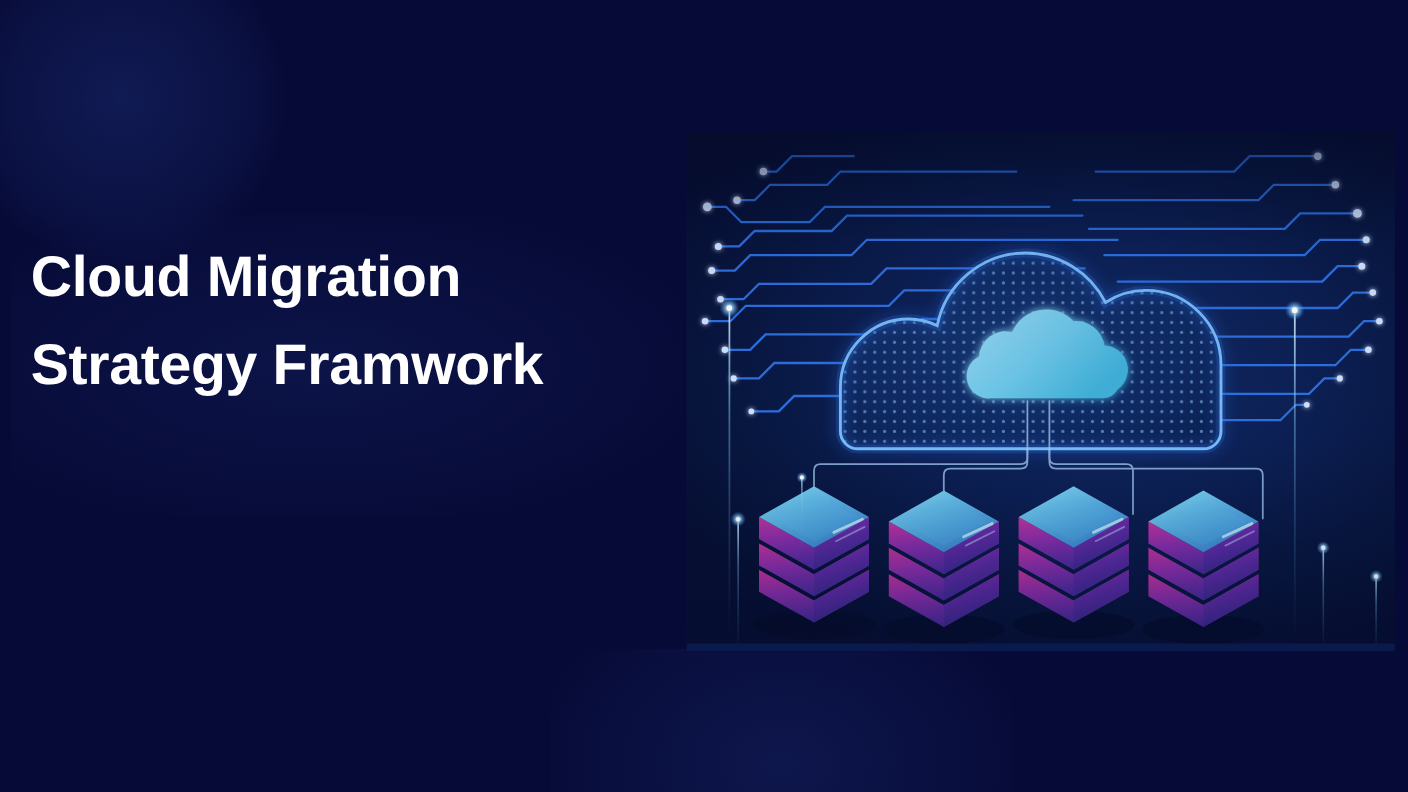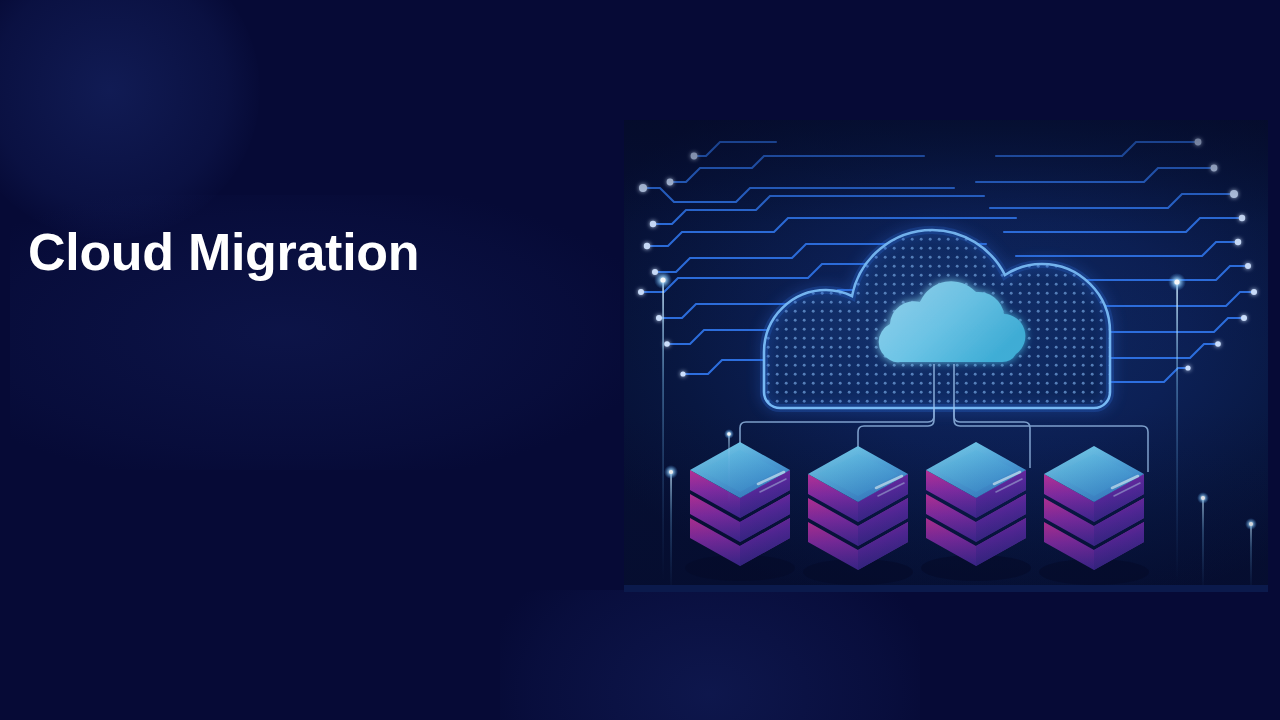--- a/index.html
+++ b/index.html
@@ -98,20 +98,21 @@
 
 <div id="slide">
 
   <div class="bg-base"></div>
   <div class="blob blob-tl"></div>
   <div class="blob blob-bc"></div>
   <div class="blob blob-title"></div>
 
   <div class="title-wrap">
     <span class="title-line">Cloud Migration</span>
+    <span class="title-line">Strategy Framwork</span>
   </div>
 
   <div class="panel">
 
     <svg class="art" viewBox="0 0 644 472" xmlns="http://www.w3.org/2000/svg">
       <defs>
 
         <pattern id="dots" width="9" height="9" patternUnits="userSpaceOnUse">
           <circle cx="2.2" cy="2.2" r="1.45" fill="#84b8f4" opacity="0.85"></circle>
         </pattern>

